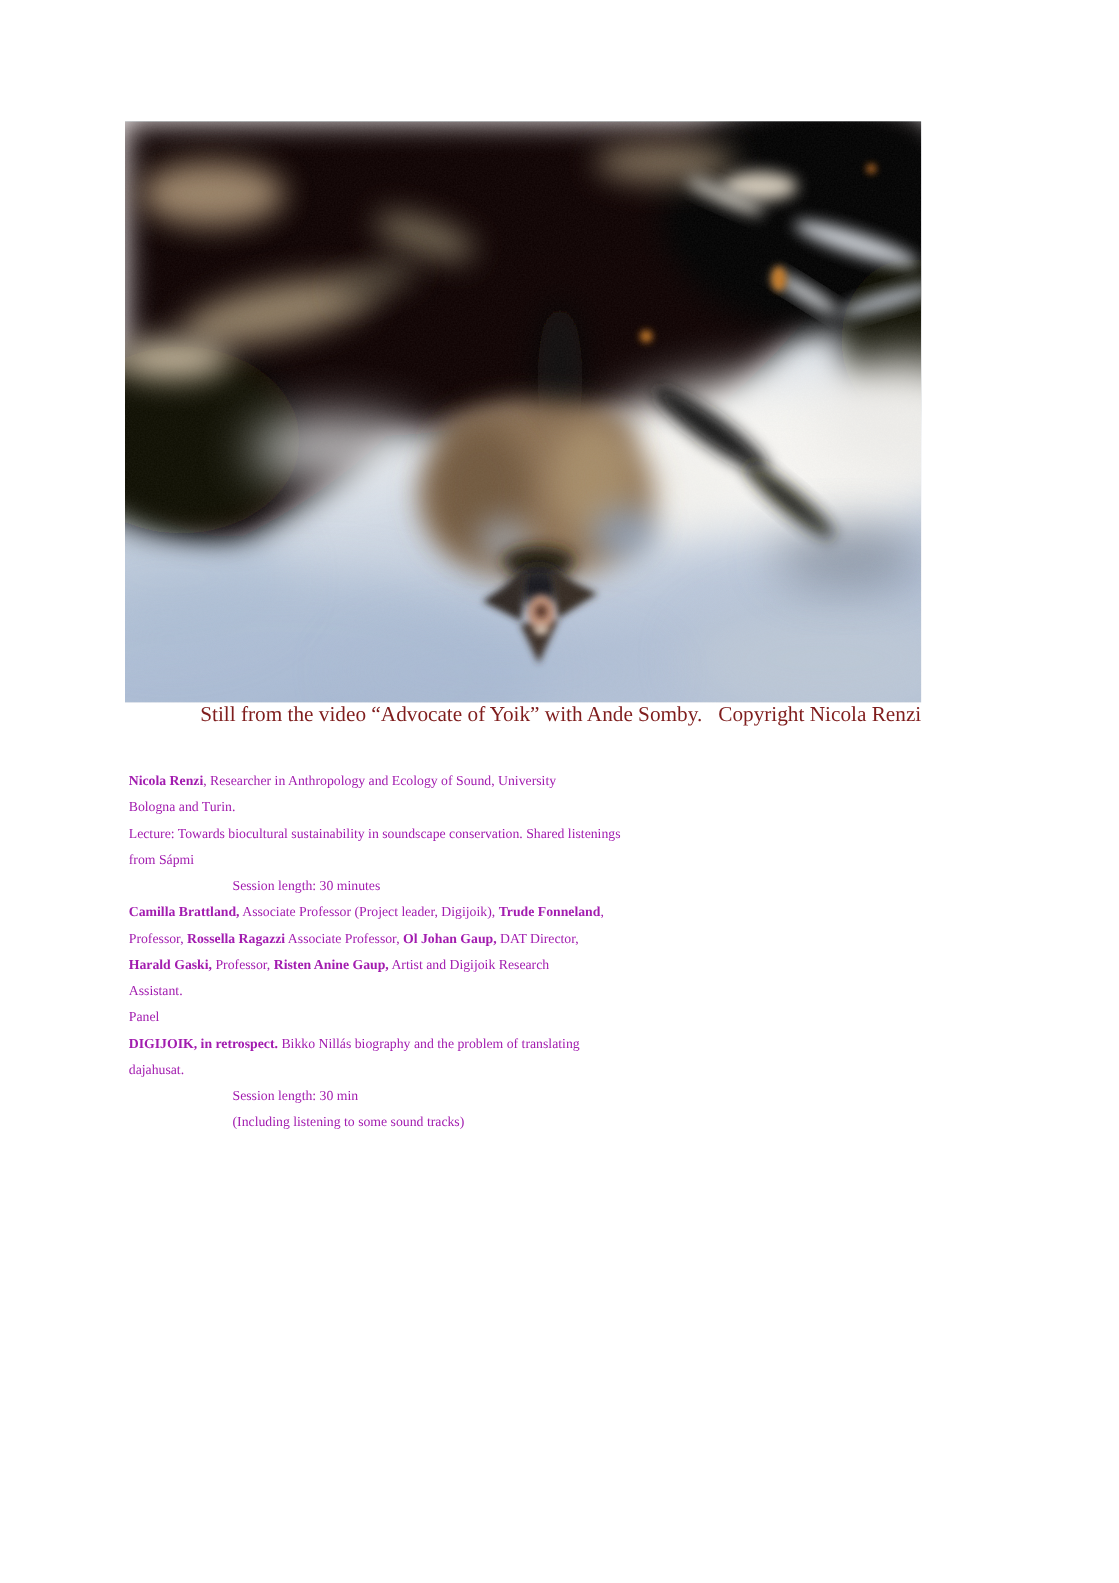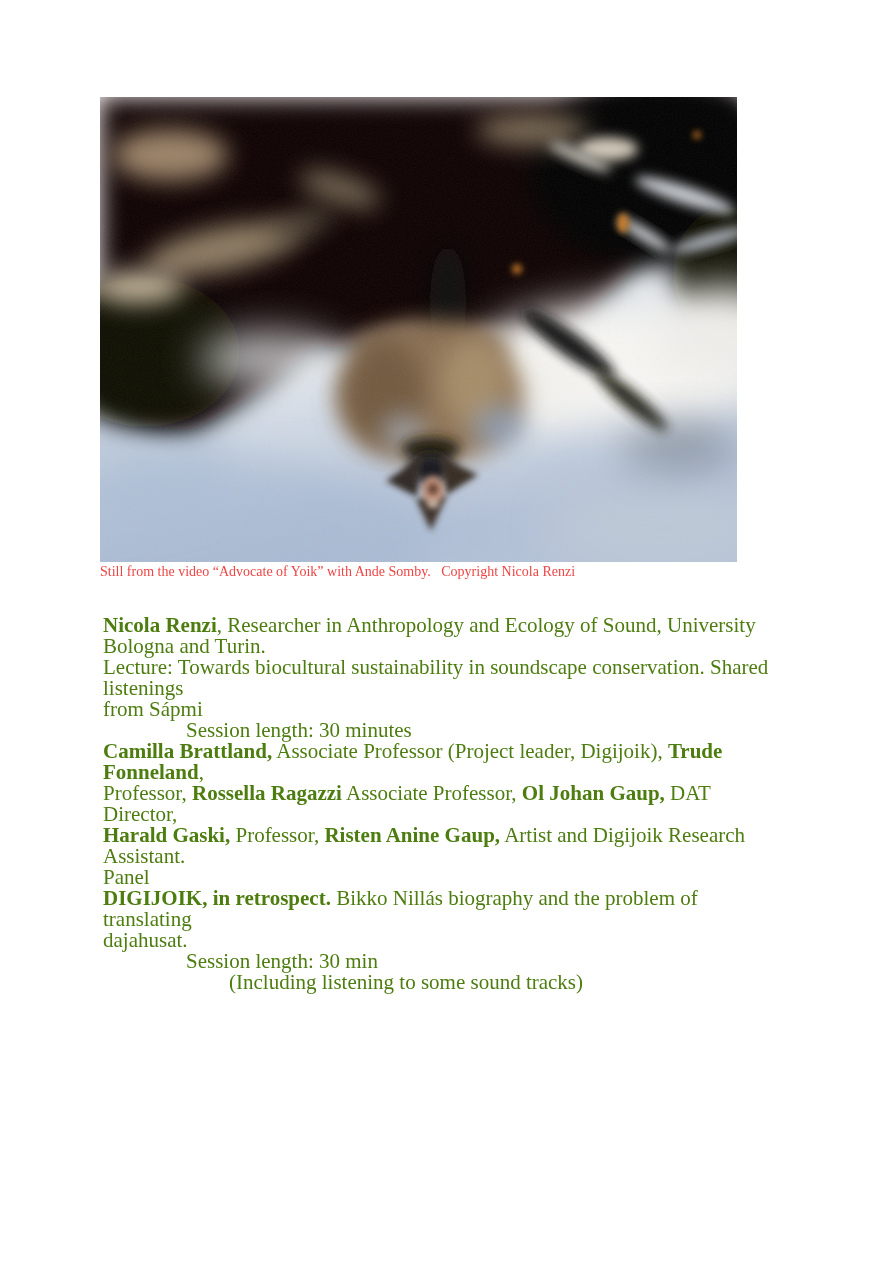--- a/index.html
+++ b/index.html
@@ -9,43 +9,43 @@
     height:1266px;
     background:#ffffff;
     overflow:hidden;
     font-family:"Liberation Serif","DejaVu Serif",serif;
   }
   .photo-figure{position:absolute;left:100px;top:97px;width:637px;margin:0;}
   .photo{width:637px;height:465px;overflow:hidden;background:#dfe4e9;}
   .photo svg{display:block;}
   .photo-caption{
     margin-top:2px;
-    text-align:left;
-    font-size:14px;
+    text-align:right;
+    font-size:17px;
     line-height:16px;
-    color:#ef4444;
+    color:#7f1d1d;
     white-space:pre-wrap;
   }
   .content{
     position:absolute;
     left:103px;
     top:615px;
     width:680px;
-    font-size:21px;
+    font-size:11px;
     line-height:21px;
-    color:#4d7c0f;
+    color:#a21caf;
   }
   .content p{margin:0;}
   .run-bold{font-weight:700;}
   .run-italic{}
   .p-session-30{margin-top:68px;padding-left:83px;}
   .p-panel{margin-top:21px;}
   .p-session-25{margin-top:36px;padding-left:83px;}
   .session-label{font-weight:400;}
-  .session-note{font-weight:400;margin-left:43px;}
+  .session-note{font-weight:400;}
 </style>
 </head>
 <body>
 
 <div class="page">
 
   <figure class="photo-figure">
     <div class="photo">
       <svg width="637" height="465" viewBox="0 0 637 465" xmlns="http://www.w3.org/2000/svg">
         <defs>

